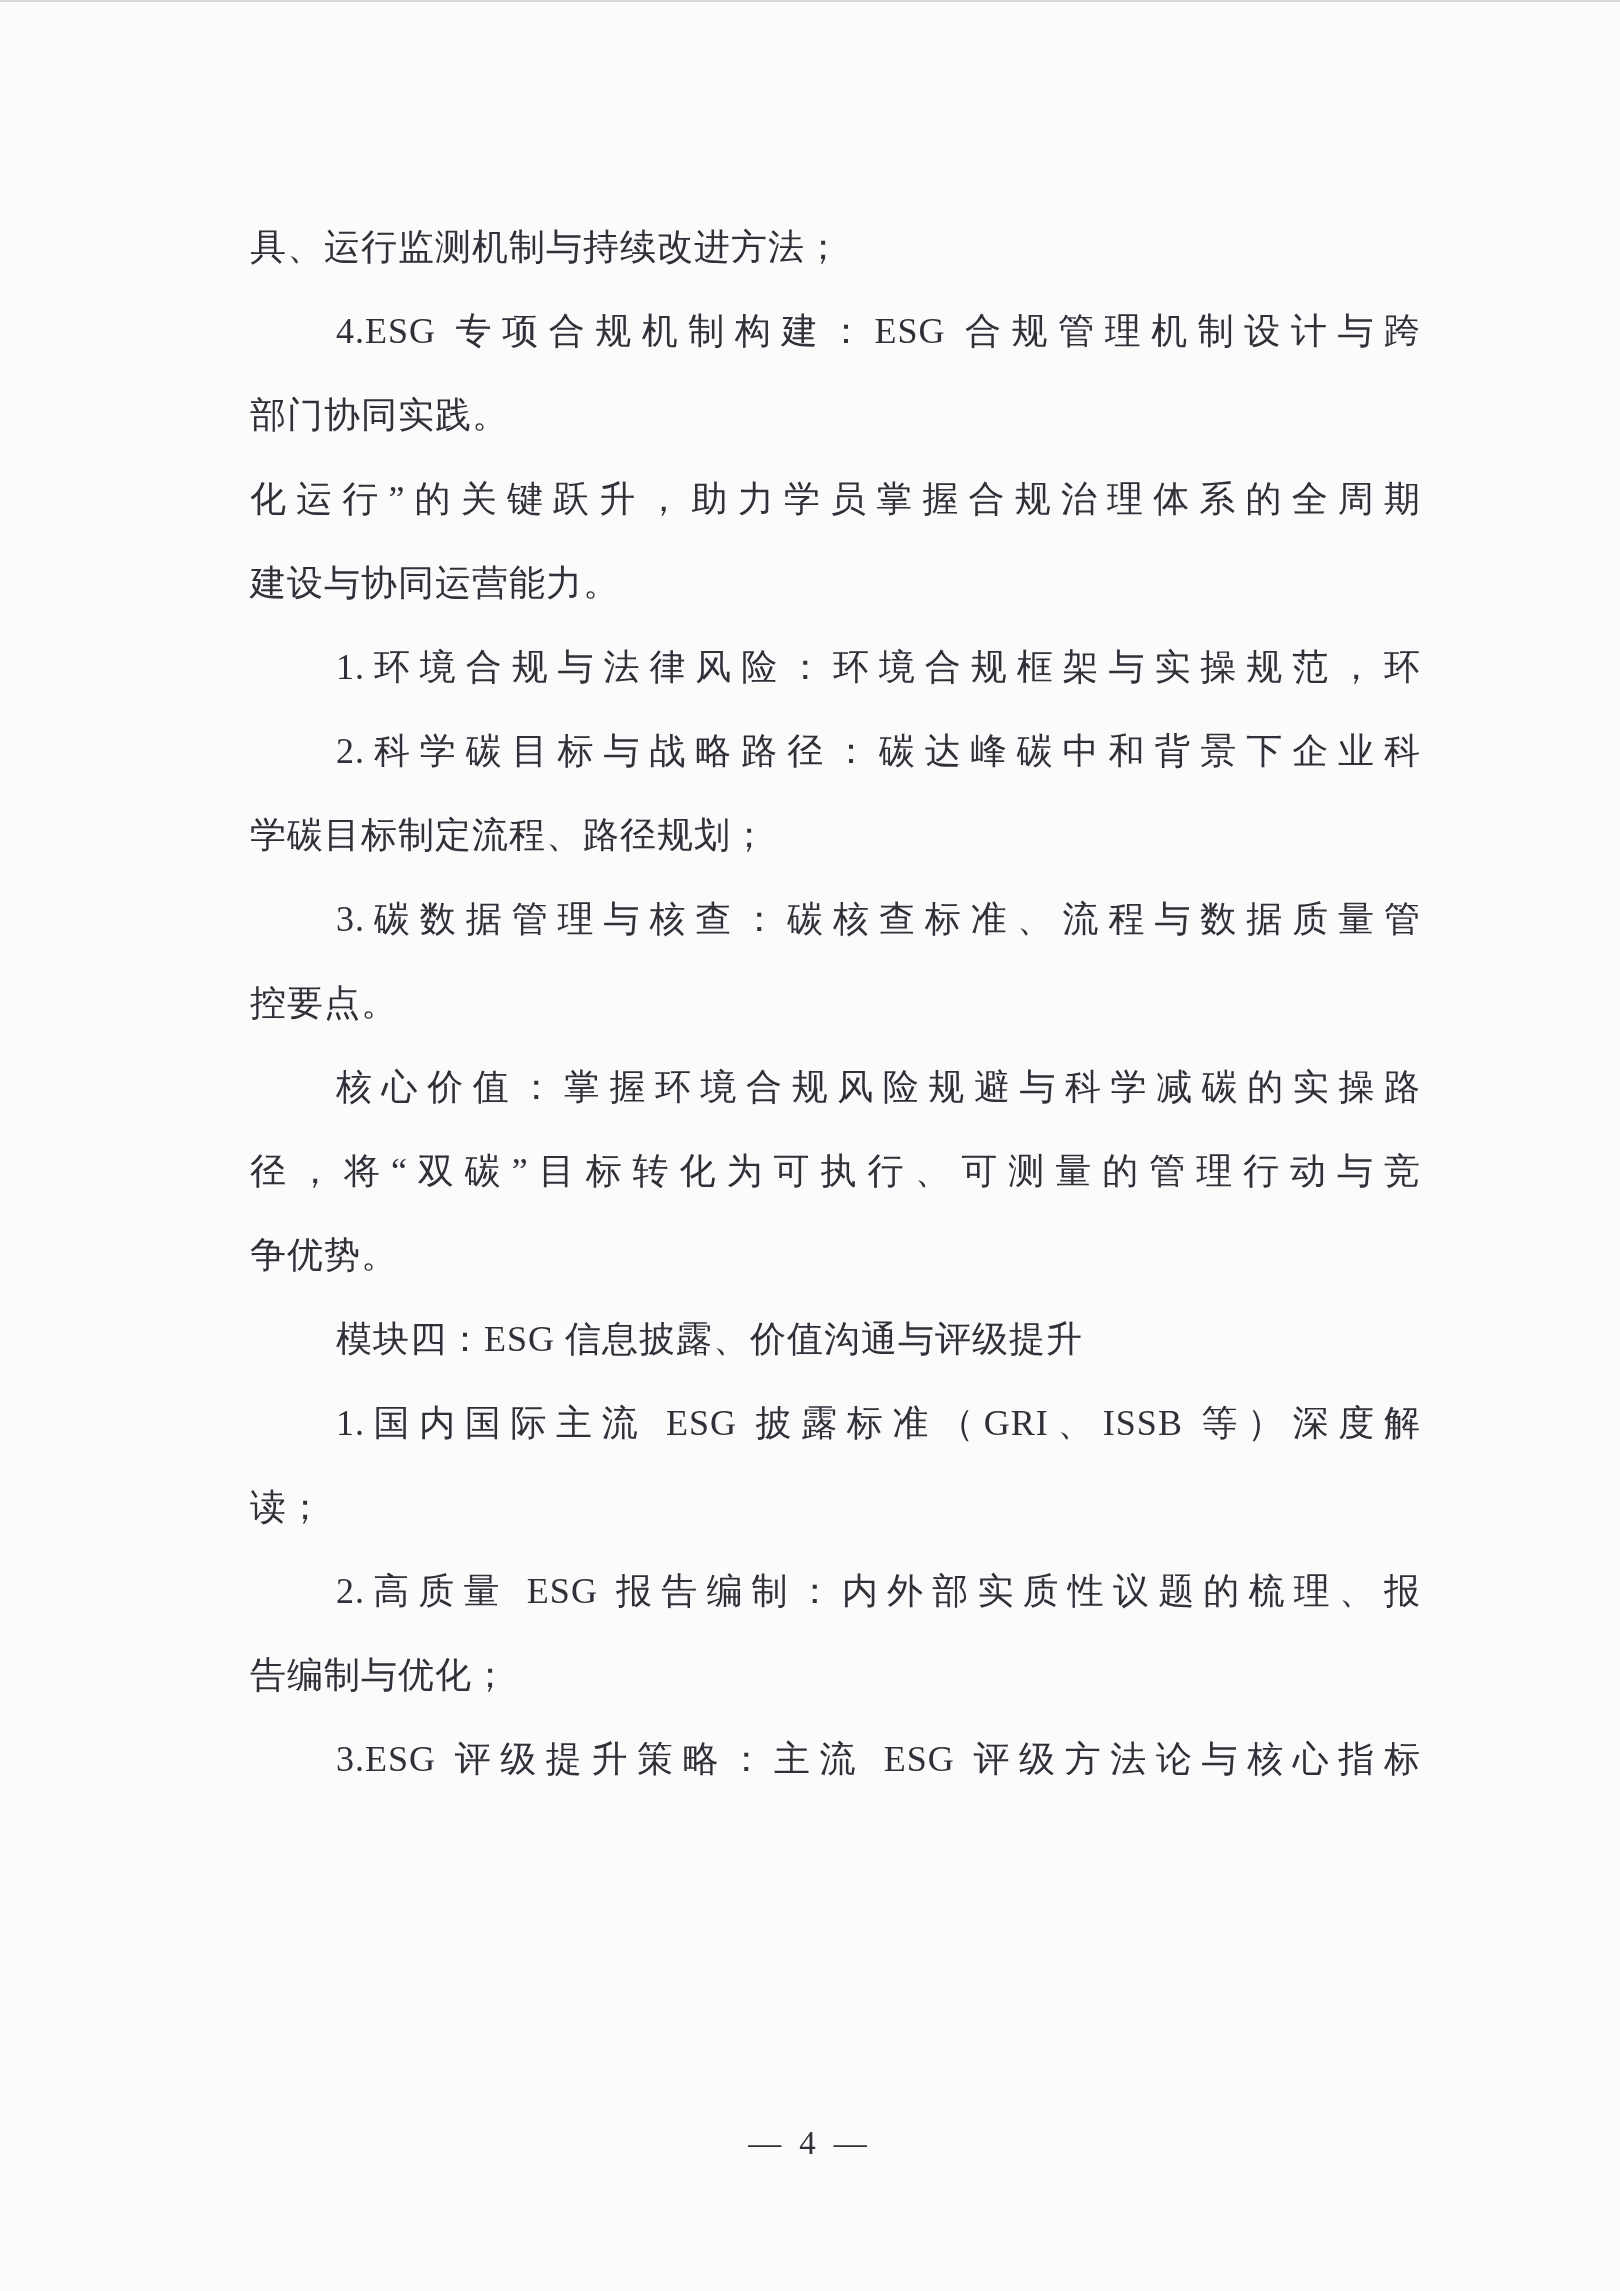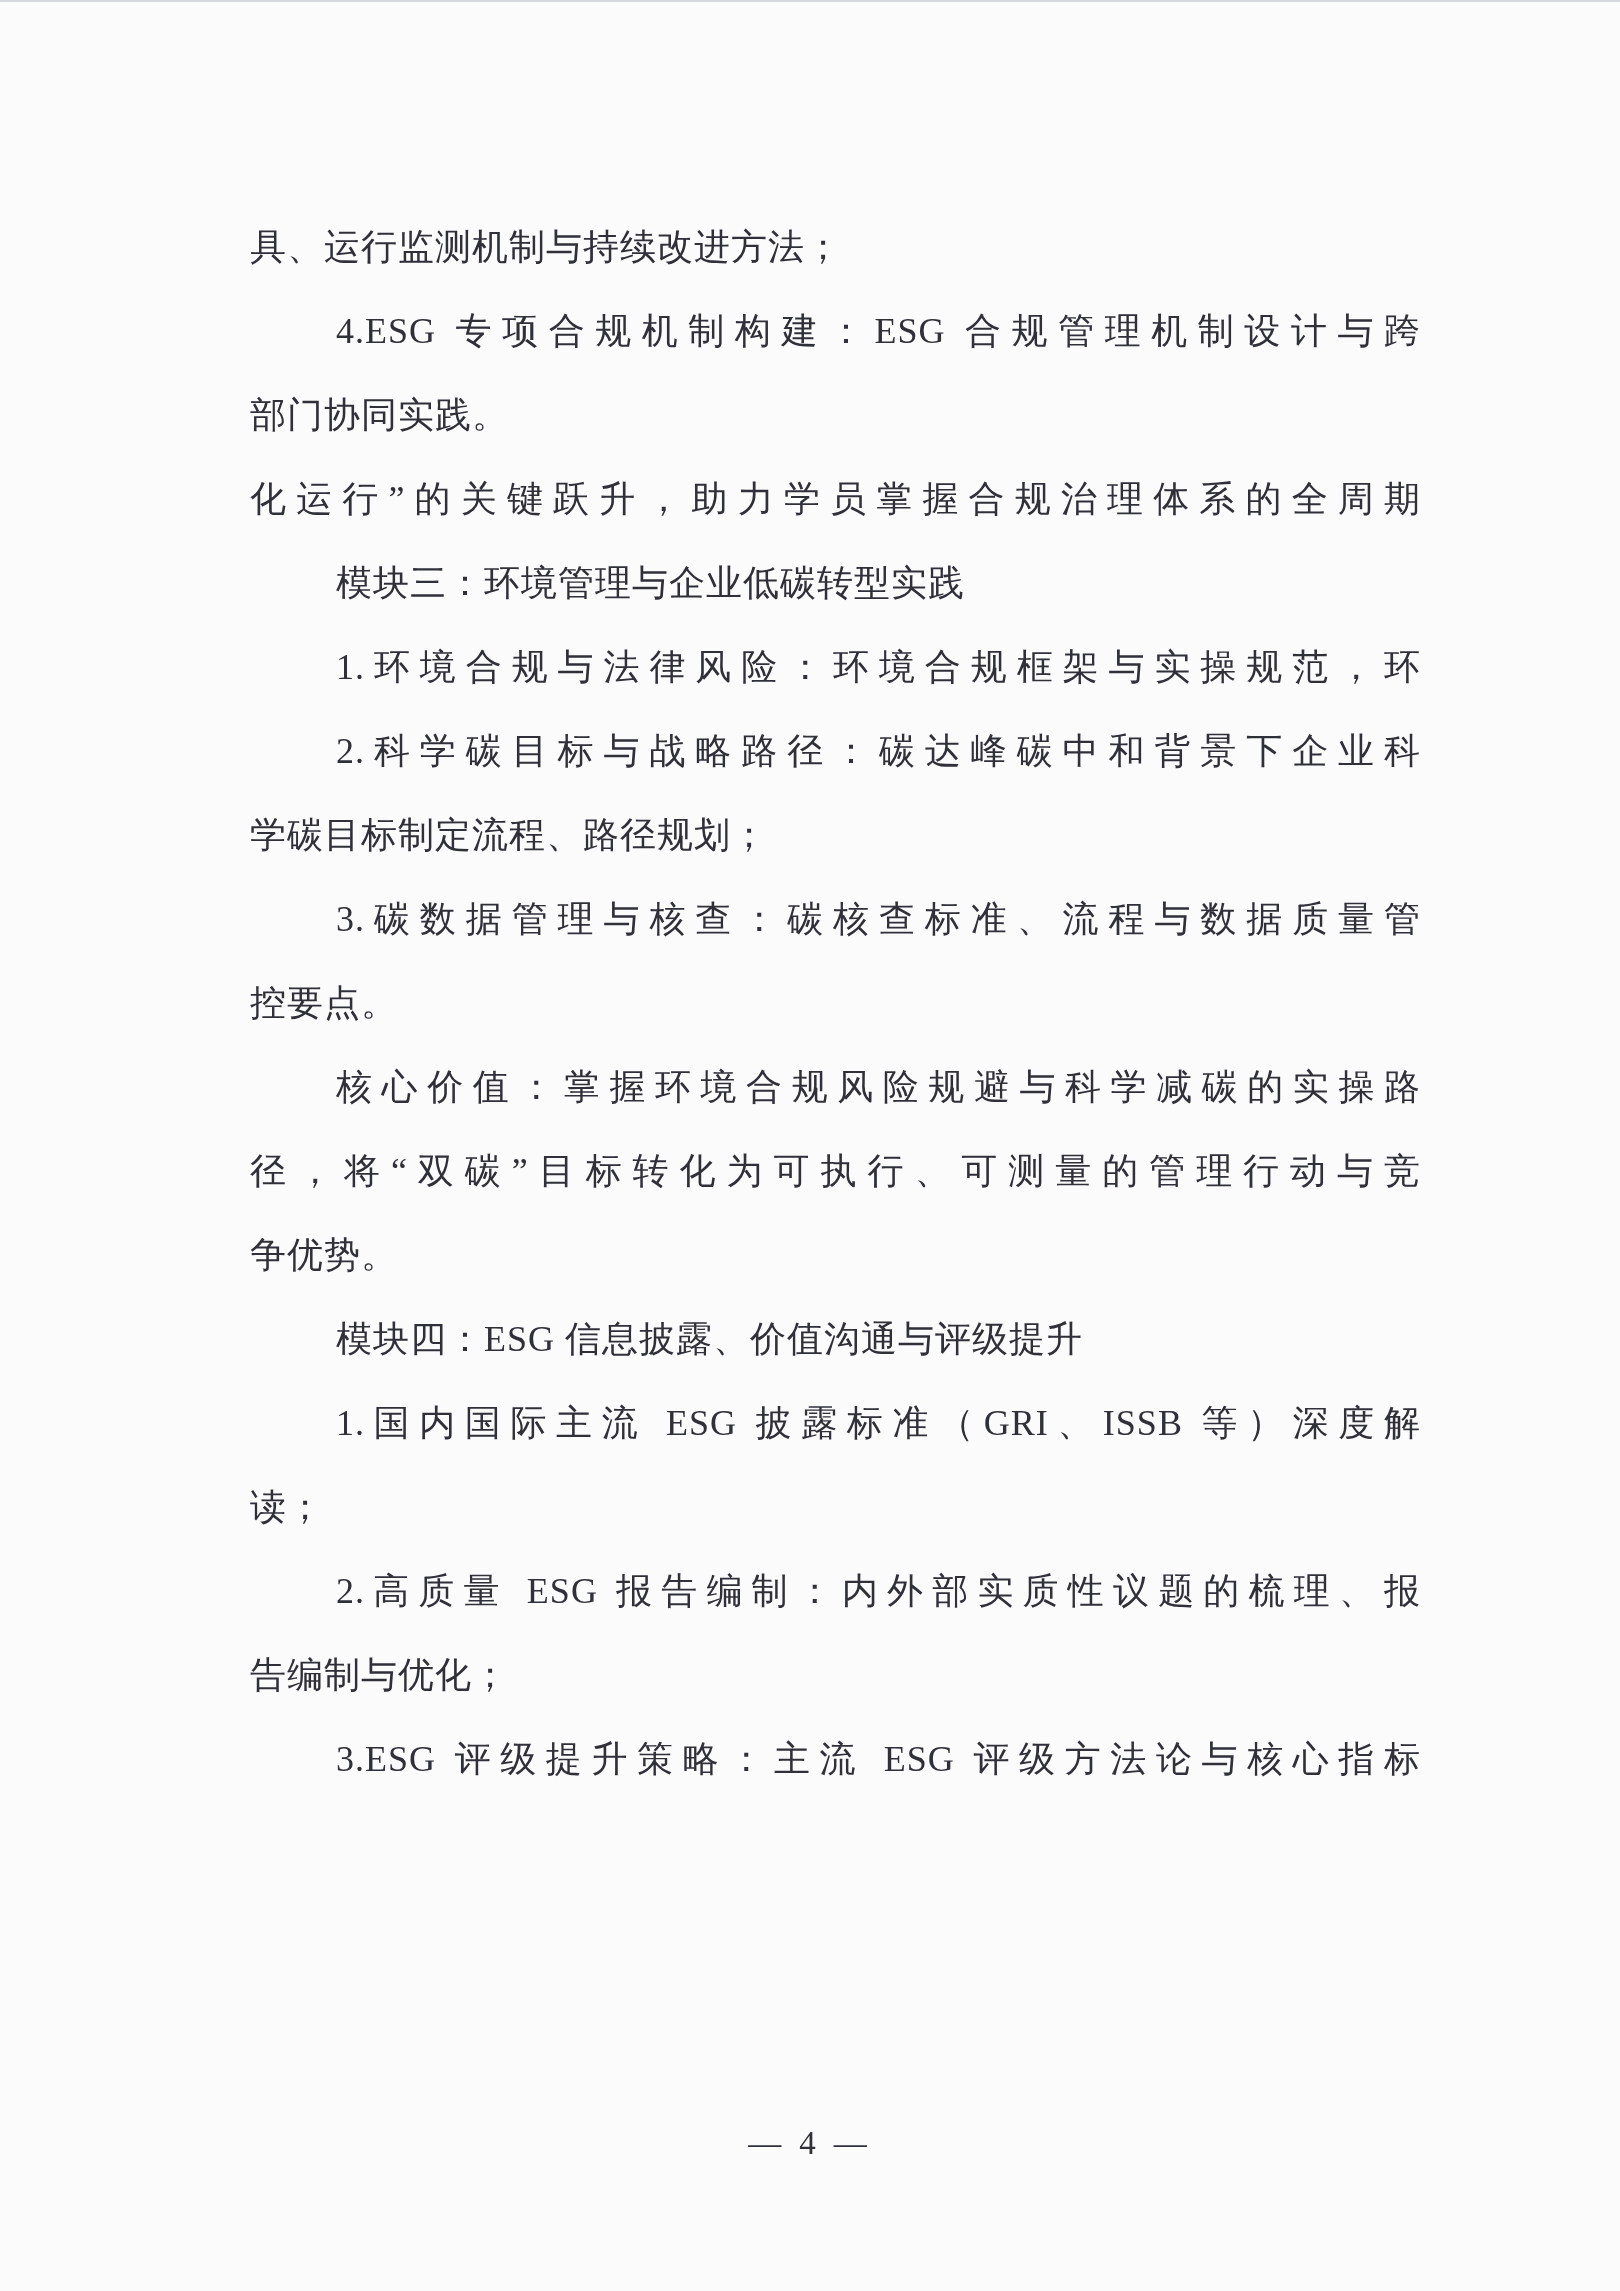--- a/index.html
+++ b/index.html
@@ -60,21 +60,21 @@
 <body>
 
 <div class="page">
   <div class="scan-edge"></div>
 
   <div class="body-text">
     <p class="ln">具、运行监测机制与持续改进方法；</p>
     <p class="ln indent full">4.ESG 专项合规机制构建：ESG 合规管理机制设计与跨</p>
     <p class="ln">部门协同实践。</p>
     <p class="ln full">化运行”的关键跃升，助力学员掌握合规治理体系的全周期</p>
-    <p class="ln indent">模块三：环境管理与企业低碳转型实践</p>
+    <p class="ln">建设与协同运营能力。</p>
     <p class="ln indent full">1.环境合规与法律风险：环境合规框架与实操规范，环</p>
     <p class="ln indent full">2.科学碳目标与战略路径：碳达峰碳中和背景下企业科</p>
     <p class="ln">学碳目标制定流程、路径规划；</p>
     <p class="ln indent full">3.碳数据管理与核查：碳核查标准、流程与数据质量管</p>
     <p class="ln">控要点。</p>
     <p class="ln indent full">核心价值：掌握环境合规风险规避与科学减碳的实操路</p>
     <p class="ln full">径，将“双碳”目标转化为可执行、可测量的管理行动与竞</p>
     <p class="ln">争优势。</p>
     <p class="ln indent">模块四：ESG 信息披露、价值沟通与评级提升</p>
     <p class="ln indent full">1.国内国际主流 ESG 披露标准（GRI、ISSB 等）深度解</p>

